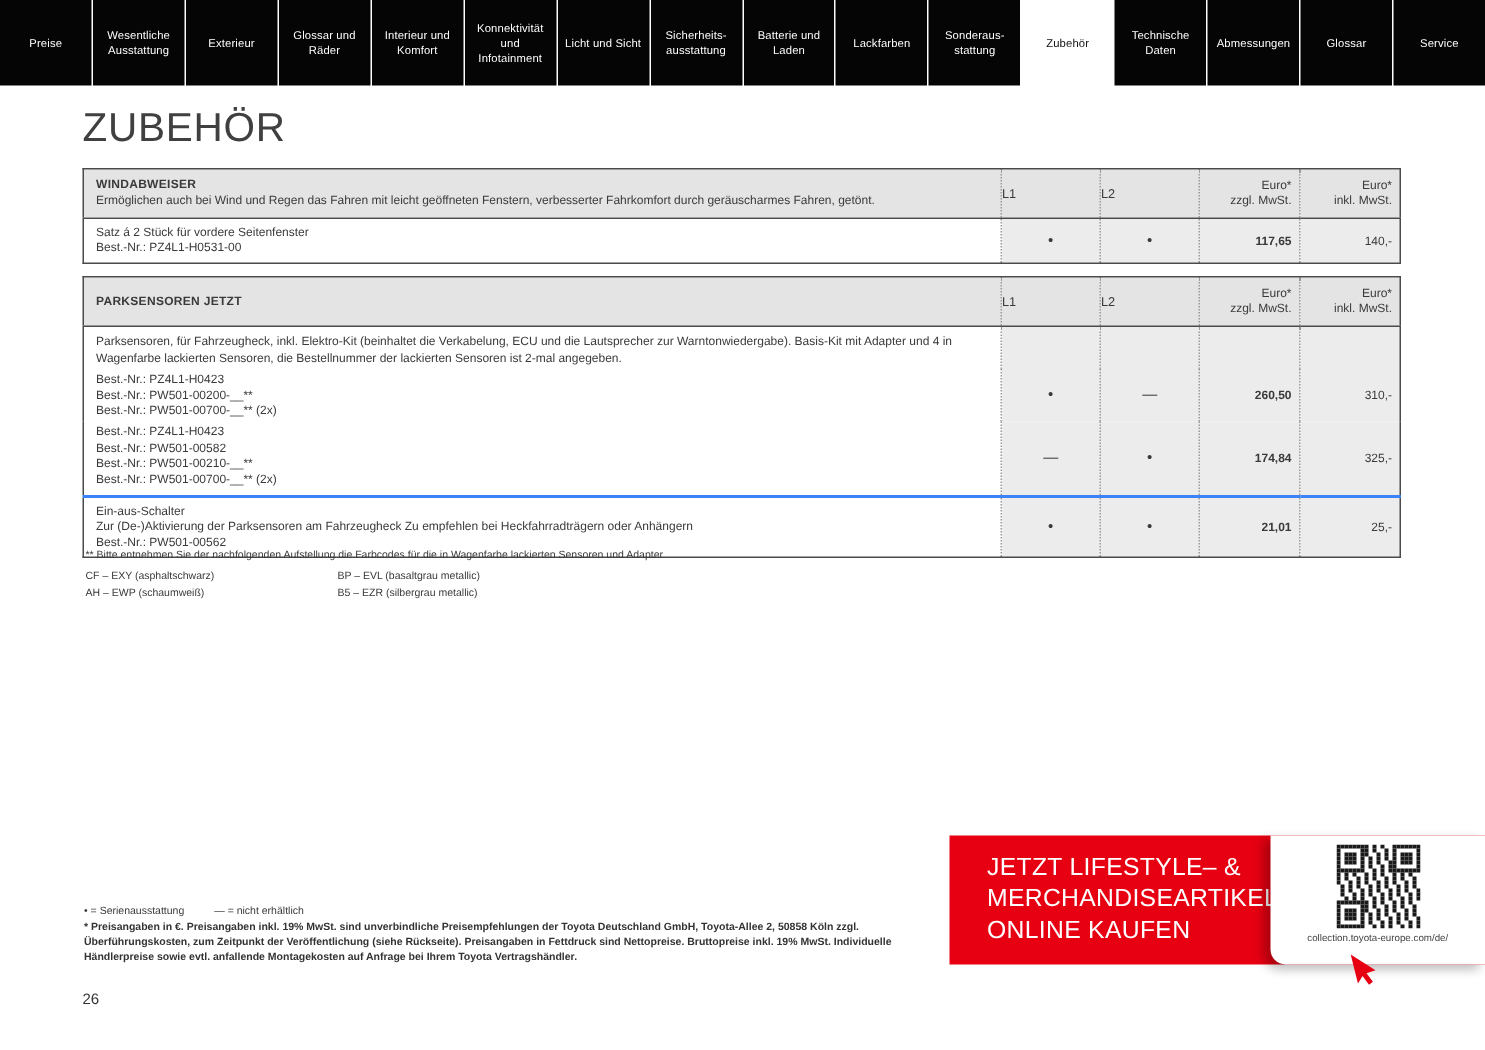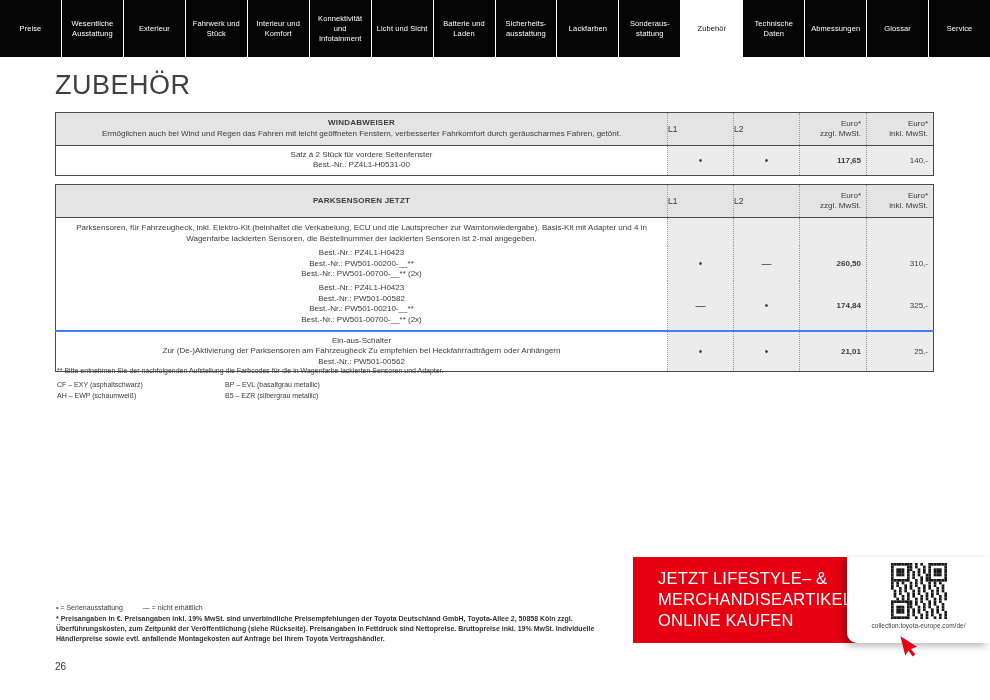--- a/index.html
+++ b/index.html
@@ -29,21 +29,21 @@
   }
 
   
   .tbl{
     position:absolute;left:55px;width:878px;
     border-collapse:collapse;table-layout:fixed;
     color:#3a3a3a;border:1px solid #4a4a4a;
   }
   .tbl td{vertical-align:middle;padding:0;}
   .c-desc{width:612px}.c-s{width:66px}.c-p{width:67px}
-  td.desc{padding:4px 8px;font-size:8px;line-height:1.3;background:#ffffff;text-align:center;}
+  td.desc{padding:4px 8px;font-size:8px;line-height:1.3;background:#ffffff;}
   tr.head td{background:#e4e4e4;border-bottom:1px solid #4a4a4a;}
   tr.head td.desc{padding:5px 8px;}
   tr.head td.desc.title-only{padding:11px 8px;}
   .t-title{font-weight:bold;font-size:8px;letter-spacing:0.2px;}
   .t-sub{font-size:8px;margin-top:1px;}
   td.gcell{background:#ececec;border-left:1px dotted #999999;}
   tr.head td.gcell{background:#e4e4e4;}
   td.colhead{font-size:8.5px;}
   td.price-head{text-align:right;padding:0 5px;font-size:8px;font-weight:normal;line-height:1.25;}
   td.dot{text-align:center;font-size:10px;}
@@ -82,26 +82,26 @@
   .qr-url{font-size:6.5px;color:#444444;margin-top:3px;}
   .cursor-icon{position:absolute;left:893px;top:632px;width:28px;height:28px;z-index:5;}
 </style>
 </head>
 <body>
 
 <header class="nav">
   <div class="tab">Preise</div>
   <div class="tab">Wesentliche Ausstattung</div>
   <div class="tab">Exterieur</div>
-  <div class="tab">Fahrwerk und Stück</div>
+  <div class="tab">Glossar und Räder</div>
   <div class="tab">Interieur und Komfort</div>
   <div class="tab">Konnektivität und Infotainment</div>
   <div class="tab">Licht und Sicht</div>
+  <div class="tab">Sicherheits-ausstattung</div>
   <div class="tab">Batterie und Laden</div>
-  <div class="tab">Sicherheits-ausstattung</div>
   <div class="tab">Lackfarben</div>
   <div class="tab">Sonderaus-stattung</div>
   <div class="tab active">Zubehör</div>
   <div class="tab">Technische Daten</div>
   <div class="tab">Abmessungen</div>
   <div class="tab">Glossar</div>
   <div class="tab">Service</div>
 </header>
 
 <h1 class="page-title">ZUBEHÖR</h1>

